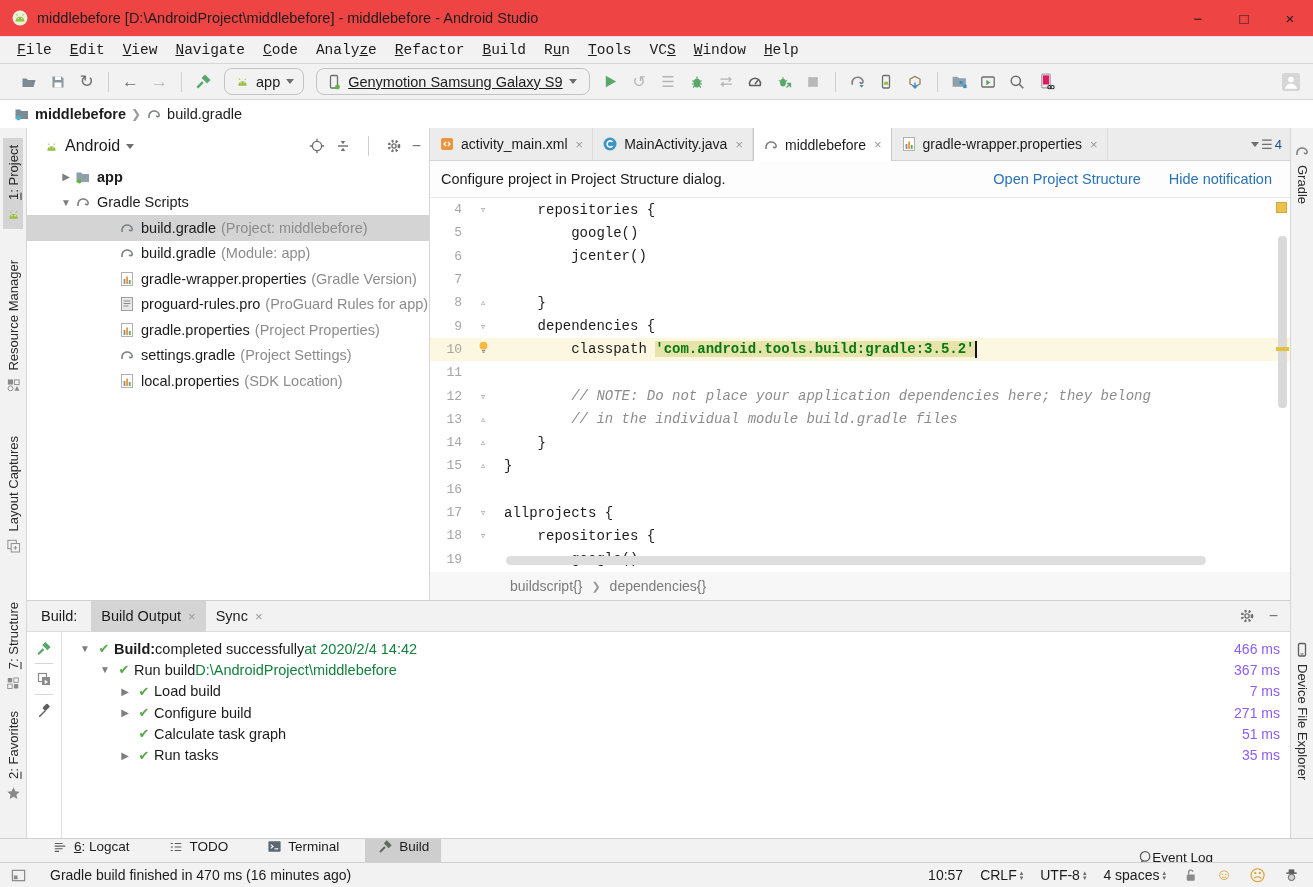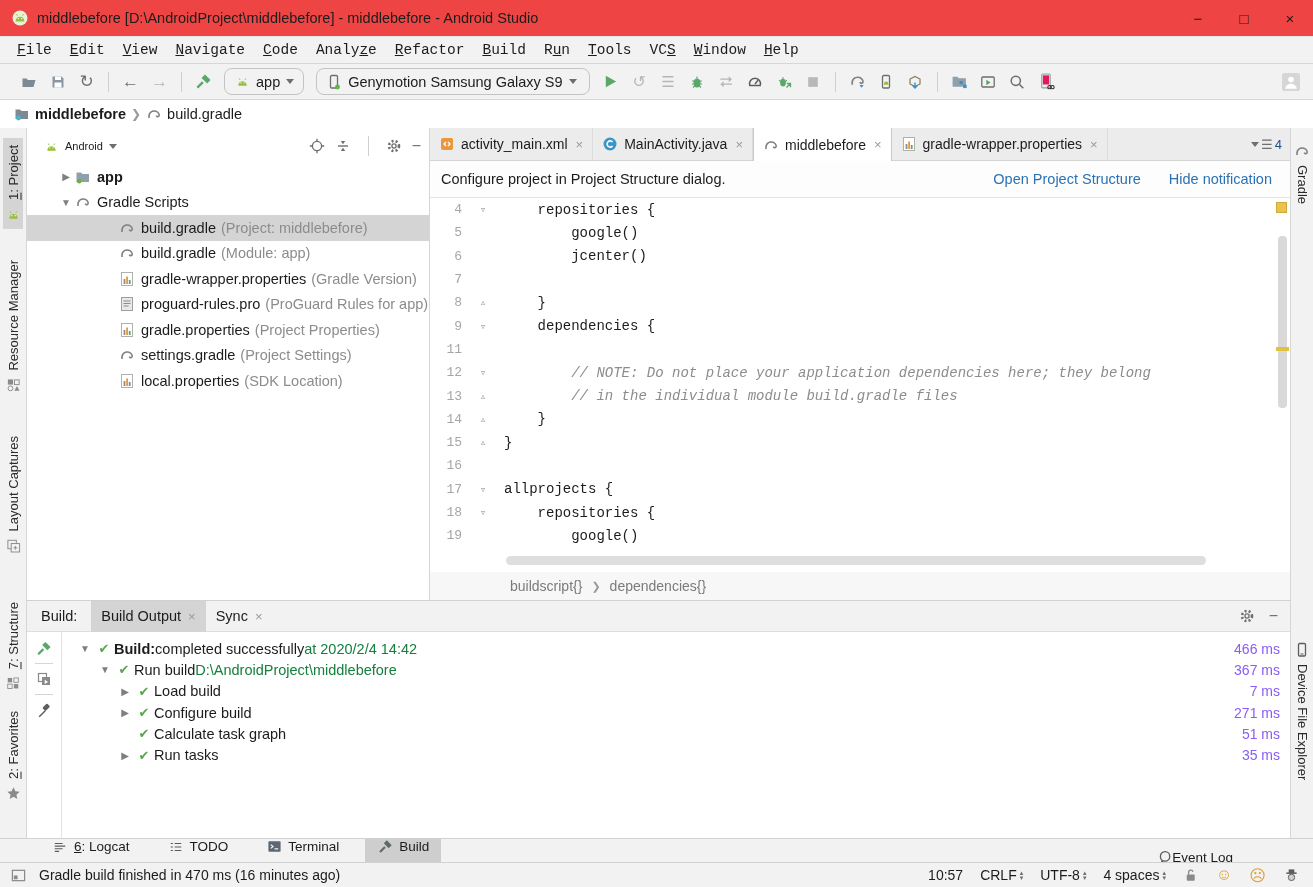--- a/index.html
+++ b/index.html
@@ -36,21 +36,21 @@
   .stripe-left { position:absolute; top:128px; left:0; width:27px; height:710px; background:#f2f2f2; border-right:1px solid #d6d6d6; display:flex; flex-direction:column; align-items:center; }
   .stripe-right { position:absolute; top:128px; right:0; width:23px; height:710px; background:#f2f2f2; border-left:1px solid #d6d6d6; display:flex; flex-direction:column; align-items:center; }
   .stripe-tab { writing-mode:vertical-rl; display:inline-flex; align-items:center; gap:6px; padding:7px 2px; font-size:13px; color:#2a2a2a; border-radius:0; }
   .stripe-left .stripe-tab { transform:rotate(180deg); }
   .stripe-left .stripe-tab .ic { transform:rotate(180deg); }
   .stripe-tab.selected { background:#d4d4d4; }
 
   
   .project-panel { position:absolute; top:128px; left:27px; width:403px; height:472px; background:#fff; border-right:1px solid #d6d6d6; overflow:hidden; }
   .pp-header { height:36px; display:flex; align-items:center; gap:6px; padding:0 8px 0 16px; }
-  .pp-title { font-size:11px; }
+  .pp-title { font-size:16px; }
   .pp-actions { margin-left:auto; display:flex; align-items:center; gap:10px; }
   .tree-row { height:25.5px; display:flex; align-items:center; font-size:14.5px; }
   .tree-exp { width:18px; text-align:center; color:#7f7f7f; font-size:10px; }
   .tree-row .ic { margin-right:6px; }
   .tree-ann { color:#8c8c8c; margin-left:5px; }
   .tree-row.selected { background:#d4d4d4; }
   .tree-ind1 { padding-left:30px; }
   .tree-ind2 { padding-left:74px; }
   .bold { font-weight:bold; }
 
@@ -96,25 +96,25 @@
   .brow .exp { width:18px; text-align:center; color:#7f7f7f; font-size:10px; flex:0 0 auto; }
   .brow .chk { width:20px; color:#57a64b; font-size:13px; text-align:center; flex:0 0 auto; }
   .brow .dim { color:#15803d; }
   .brow .time { margin-left:auto; color:#8b5cf6; padding-right:10px; font-size:14px; }
   .bind0 { padding-left:14px; } .bind1 { padding-left:34px; } .bind2 { padding-left:54px; }
 
   
   .bottombar { position:absolute; top:838px; left:0; width:1313px; height:24px; background:#f2f2f2; border-top:1px solid #d1d1d1; display:flex; align-items:center; padding-left:40px; font-size:13.5px; }
   .bb-tab { height:24px; display:flex; gap:6px; padding:0 12px; margin-right:14px; }
   .bb-tab.selected { background:#cecece; }
-  .bb-right { margin-left:auto; display:flex; align-items:center; gap:0; padding-right:80px;margin-top:13px; }
+  .bb-right { margin-left:auto; display:flex; align-items:center; gap:0; padding-right:100px;margin-top:13px; }
 
   
   .statusbar { position:absolute; top:862px; left:0; width:1313px; height:25px; background:#f2f2f2; border-top:1px solid #d1d1d1; display:flex; align-items:center; padding:0 10px; font-size:14px; }
-  .sb-msg { margin-left:13px; }
+  .sb-msg { margin-left:24px; }
   .sb-right { margin-left:auto; display:flex; align-items:center; gap:17px; padding-right:4px; }
   .sb-widget { display:flex; align-items:center; gap:3px; }
   .updown { display:inline-flex; flex-direction:column; font-size:7px; line-height:5px; color:#6e6e6e; }
   .smile { font-size:16px; color:#dd9f2f; }
 </style>
 </head>
 <body>
 
 <div class="titlebar">
   <span class="ic">
@@ -185,21 +185,21 @@
         <svg width="15" height="15" viewBox="0 0 16 16">
           <path d="M3.8 11a4.3 4.3 0 0 1 8.4 0l.2 1.6H3.6z" fill="#97bf3d"></path>
           <path d="M5.4 6.4 4.5 4.8M10.6 6.4l.9-1.6" stroke="#97bf3d" stroke-width="1"></path>
           <circle cx="6.3" cy="9.4" r=".7" fill="#fff"></circle>
           <circle cx="9.7" cy="9.4" r=".7" fill="#fff"></circle>
         </svg>
       </span>
     <span>app</span>
     <span class="caret-down"></span>
   </div>
-  <div class="combo" style="padding-right:12px;">
+  <div class="combo" style="padding-right:12px;text-decoration:underline;">
     <span class="ic">
         <svg width="16" height="16" viewBox="0 0 16 16">
           <rect x="4.5" y="1.5" width="7" height="12.5" rx="1.2" fill="none" stroke="#6e6e6e" stroke-width="1.3"></rect>
           <circle cx="11.5" cy="13" r="2.4" fill="#62b543"></circle>
         </svg>
       </span>
     <span>Genymotion Samsung Galaxy S9</span>
     <span class="caret-down"></span>
   </div>
   <span class="tb-ic">
@@ -580,20 +580,24 @@
       <span class="notif-link">Hide notification</span>
     </div>
   </div>
   <div class="code" id="code-area">
     <div class="cline"><span class="lnum">4</span><span class="fold">▿</span><span class="ct"><span>    repositories {</span></span></div>
       <div class="cline"><span class="lnum">5</span><span class="fold"></span><span class="ct"><span>        google()</span></span></div>
       <div class="cline"><span class="lnum">6</span><span class="fold"></span><span class="ct"><span>        jcenter()</span></span></div>
       <div class="cline"><span class="lnum">7</span><span class="fold"></span><span class="ct"></span></div>
       <div class="cline"><span class="lnum">8</span><span class="fold">▵</span><span class="ct"><span>    }</span></span></div>
       <div class="cline"><span class="lnum">9</span><span class="fold">▿</span><span class="ct"><span>    dependencies {</span></span></div>
+      <div class="cline hl"><span class="lnum">10</span><span class="fold"><svg width="15" height="15" viewBox="0 0 16 16">
+            <circle cx="8" cy="6" r="4.2" fill="#f7b93d"></circle>
+            <path d="M6.3 11.2h3.4M6.8 13h2.4" stroke="#8a8a8a" stroke-width="1.3"></path>
+          </svg></span><span class="ct"><span>        classpath </span><span class="str">'com.android.tools.build:gradle:3.5.2'</span><span class="caret-bar"></span></span></div>
       <div class="cline"><span class="lnum">11</span><span class="fold"></span><span class="ct"></span></div>
       <div class="cline"><span class="lnum">12</span><span class="fold">▿</span><span class="ct"><span class="cmt">        // NOTE: Do not place your application dependencies here; they belong</span></span></div>
       <div class="cline"><span class="lnum">13</span><span class="fold">▵</span><span class="ct"><span class="cmt">        // in the individual module build.gradle files</span></span></div>
       <div class="cline"><span class="lnum">14</span><span class="fold">▵</span><span class="ct"><span>    }</span></span></div>
       <div class="cline"><span class="lnum">15</span><span class="fold">▵</span><span class="ct"><span>}</span></span></div>
       <div class="cline"><span class="lnum">16</span><span class="fold"></span><span class="ct"></span></div>
       <div class="cline"><span class="lnum">17</span><span class="fold">▿</span><span class="ct"><span>allprojects {</span></span></div>
       <div class="cline"><span class="lnum">18</span><span class="fold">▿</span><span class="ct"><span>    repositories {</span></span></div>
       <div class="cline"><span class="lnum">19</span><span class="fold"></span><span class="ct"><span>        google()</span></span></div>
       <span class="sb-top-ind"></span>

